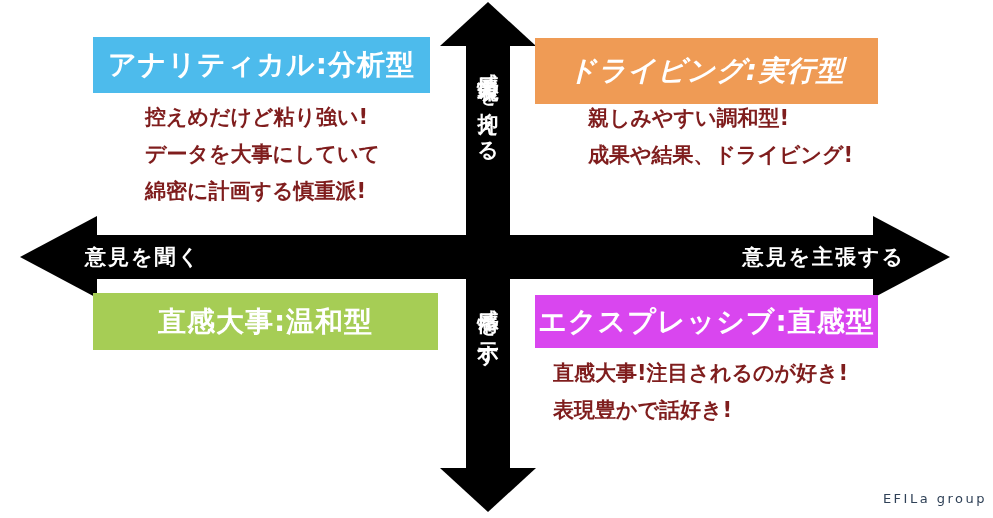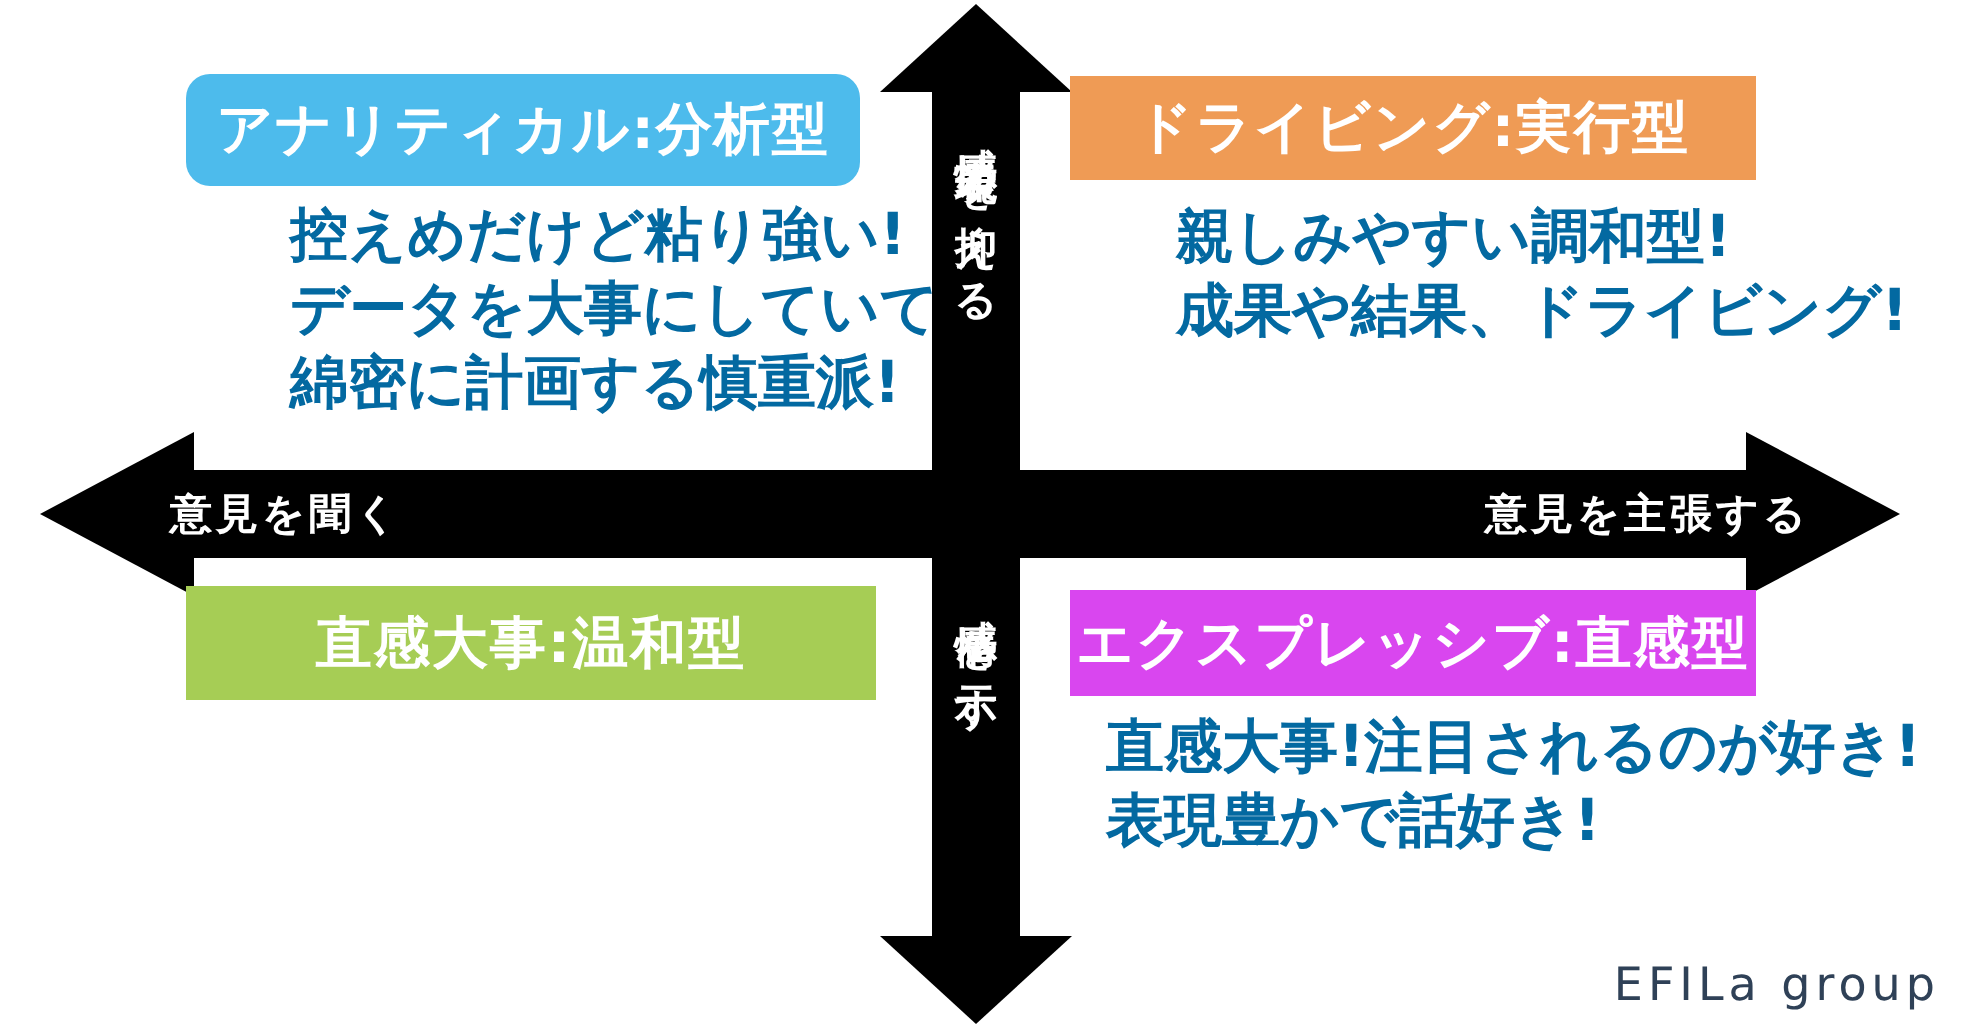--- a/index.html
+++ b/index.html
@@ -53,44 +53,44 @@
     position: absolute;
     display: flex;
     align-items: center;
     justify-content: center;
     color: #ffffff;
     font-weight: bold;
     font-size: 28px;
     letter-spacing: 1px;
     white-space: nowrap;
   }
-  .qh-analytical { left: 93px;  top: 37px;  width: 337px; height: 56px; background: #4DBBEC; border-radius: 12px; }
-  .qh-driving    { left: 535px; top: 38px;  width: 343px; height: 52px; background: #EF9B55; }
+  .qh-analytical { left: 93px;  top: 37px;  width: 337px; height: 56px; background: #4DBBEC; }
+  .qh-driving    { left: 535px; top: 38px;  width: 343px; height: 66px; background: #EF9B55; font-style: italic; }
   .qh-amiable    { left: 93px;  top: 293px; width: 345px; height: 57px; background: #A6CD55; }
   .qh-expressive { left: 535px; top: 295px; width: 343px; height: 53px; background: #d946ef; }
   
   .qbody {
     position: absolute;
-    color: #0369a1;
+    color: #7f1d1d;
     font-weight: bold;
-    font-size: 29px;
+    font-size: 21px;
     white-space: nowrap;
   }
   .qline { height: 22px; line-height: 22px; margin-bottom: 15px; }
   .qb-analytical { left: 145px; top: 106px; }
   .qb-driving    { left: 588px; top: 107px; }
   .qb-amiable    { left: 147px; top: 367px; }
   .qb-expressive { left: 553px; top: 362px; }
   
   .logo {
     position: absolute;
-    right: 23px;
+    right: 6px;
     bottom: 12px;
     color: #2F4157;
-    font-size: 23px;
+    font-size: 13px;
     letter-spacing: 2.5px;
     white-space: nowrap;
   }
 </style>
 </head>
 <body>
 
 <div class="canvas">
 
   <svg class="axes" viewBox="0 0 993 518" xmlns="http://www.w3.org/2000/svg" aria-hidden="true">

